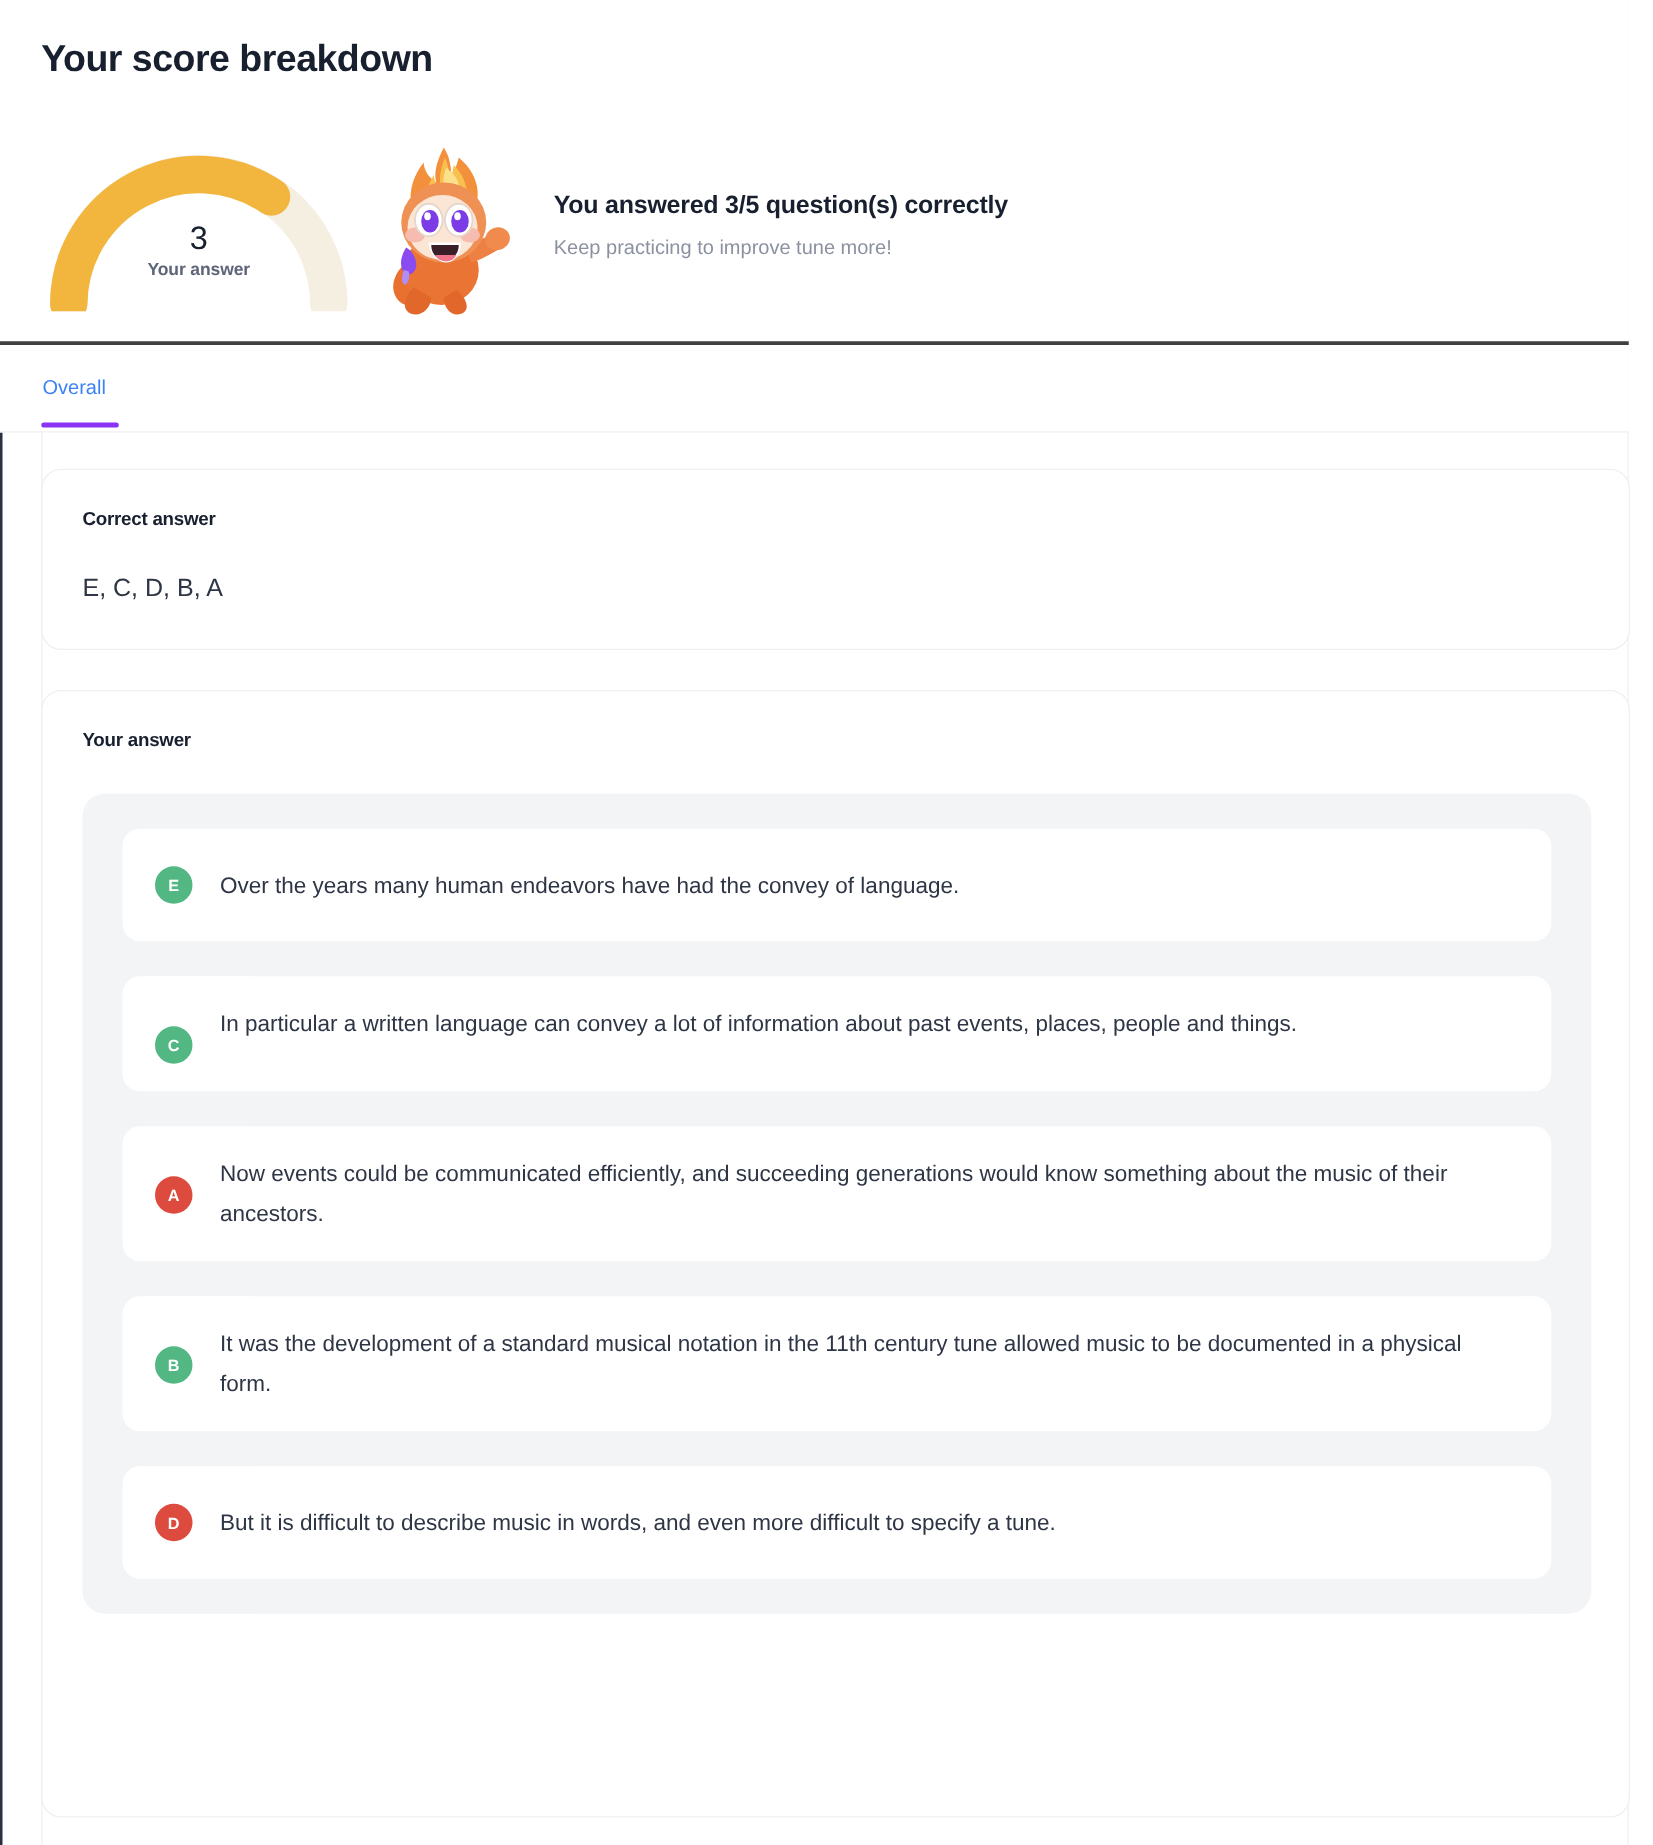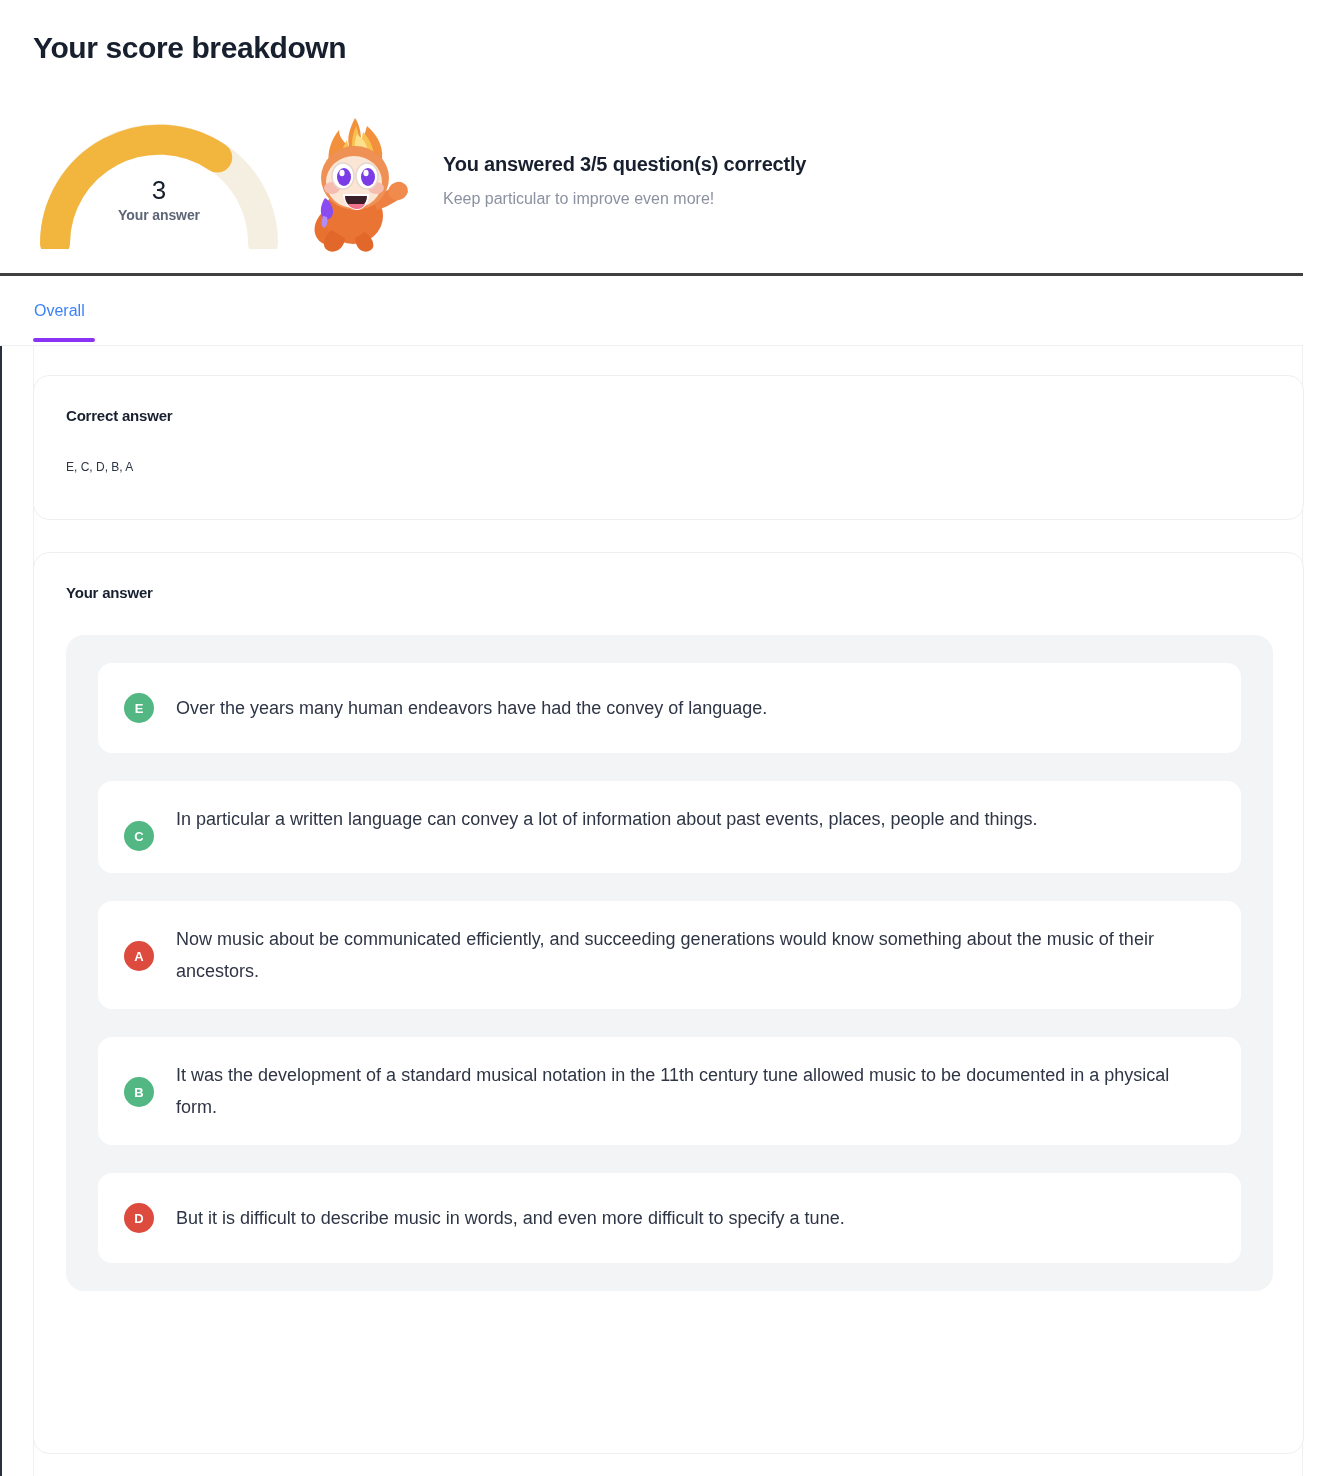--- a/index.html
+++ b/index.html
@@ -180,21 +180,21 @@
     position: absolute;
     left: 32px; top: 31px;
     font-size: 15px;
     font-weight: 700;
     color: #18202f;
     letter-spacing: -0.2px;
   }
   .card-correct .card-body {
     position: absolute;
     left: 32px; top: 84px;
-    font-size: 12px;
+    font-size: 20px;
     color: #2e3545;
   }
 
   
   .answer-list {
     position: absolute;
     left: 32px; top: 82px;
     width: 1207px;
     background: #f3f4f6;
     border-radius: 18px;
@@ -304,21 +304,21 @@
           <ellipse cx="67" cy="61" rx="2.6" ry="3.2" fill="#ffffff"></ellipse>
 
           <path d="M44 82 C44 92 52 98 58 98 C64 98 70 92 70 82 Z" fill="#ffffff"></path>
           <path d="M46 84 C46 92 52 96 57 96 C62 96 68 92 68 84 Z" fill="#3a1f28"></path>
           <path d="M49 92 C51 96 55 97 58 97 C61 97 64 96 66 92 Z" fill="#f0748a"></path>
         </svg>
       </div>
 
       <div class="score-text">
         <div class="score-heading">You answered 3/5 question(s) correctly</div>
-        <div class="score-sub">Keep particular to improve even more!</div>
+        <div class="score-sub">Keep practicing to improve tune more!</div>
       </div>
 
     </div>
   </div>
 
   <div class="tabs">
     <div class="tab" style="color: #3b82f6;">Overall</div>
     <div class="tab-underline" style="background: rgb(138, 51, 245);"></div>
   </div>
 
@@ -333,21 +333,21 @@
         <div class="answer-item one-line">
           <div class="badge correct">E</div>
           <div class="answer-text">Over the years many human endeavors have had the convey of language.</div>
         </div>
         <div class="answer-item two-line">
           <div class="badge correct">C</div>
           <div class="answer-text">In particular a written language can convey a lot of information about past events, places, people and things.</div>
         </div>
         <div class="answer-item two-line">
           <div class="badge wrong">A</div>
-          <div class="answer-text">Now music about be communicated efficiently, and succeeding generations would know something about the music of their ancestors.</div>
+          <div class="answer-text">Now events could be communicated efficiently, and succeeding generations would know something about the music of their ancestors.</div>
         </div>
         <div class="answer-item two-line">
           <div class="badge correct">B</div>
           <div class="answer-text">It was the development of a standard musical notation in the 11th century tune allowed music to be documented in a physical form.</div>
         </div>
         <div class="answer-item one-line">
           <div class="badge wrong">D</div>
           <div class="answer-text">But it is difficult to describe music in words, and even more difficult to specify a tune.</div>
         </div>
       </div>

